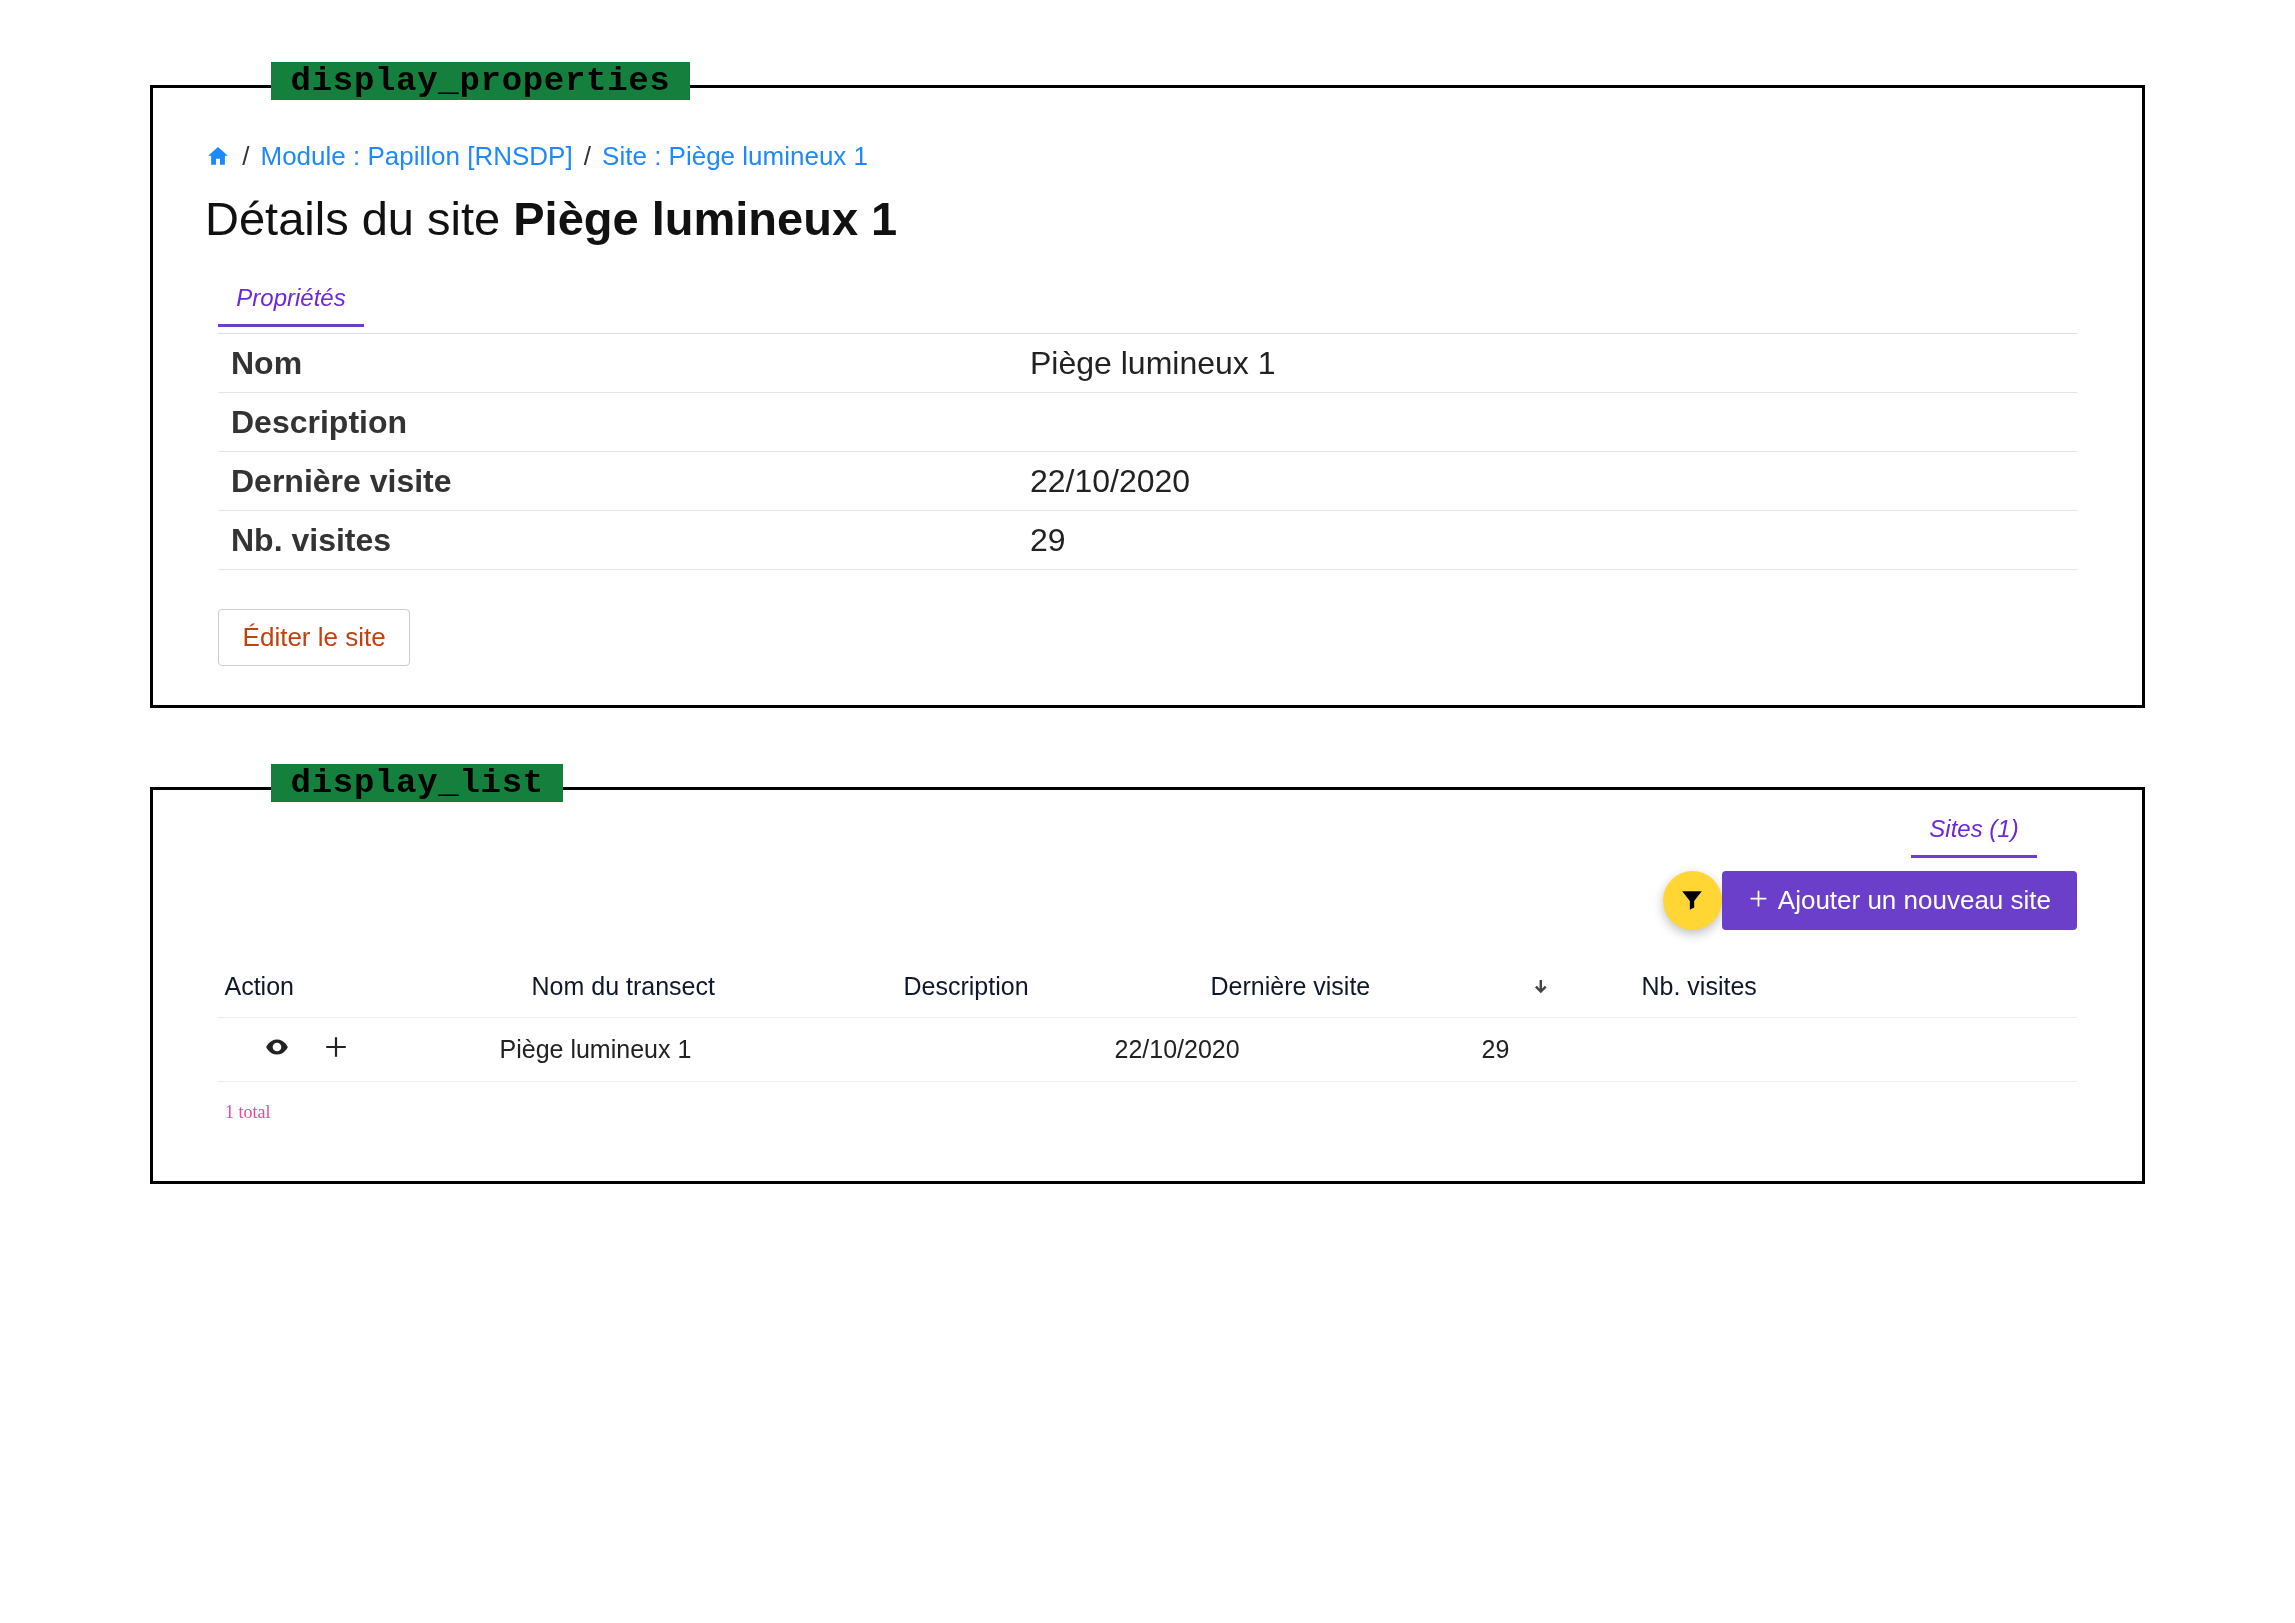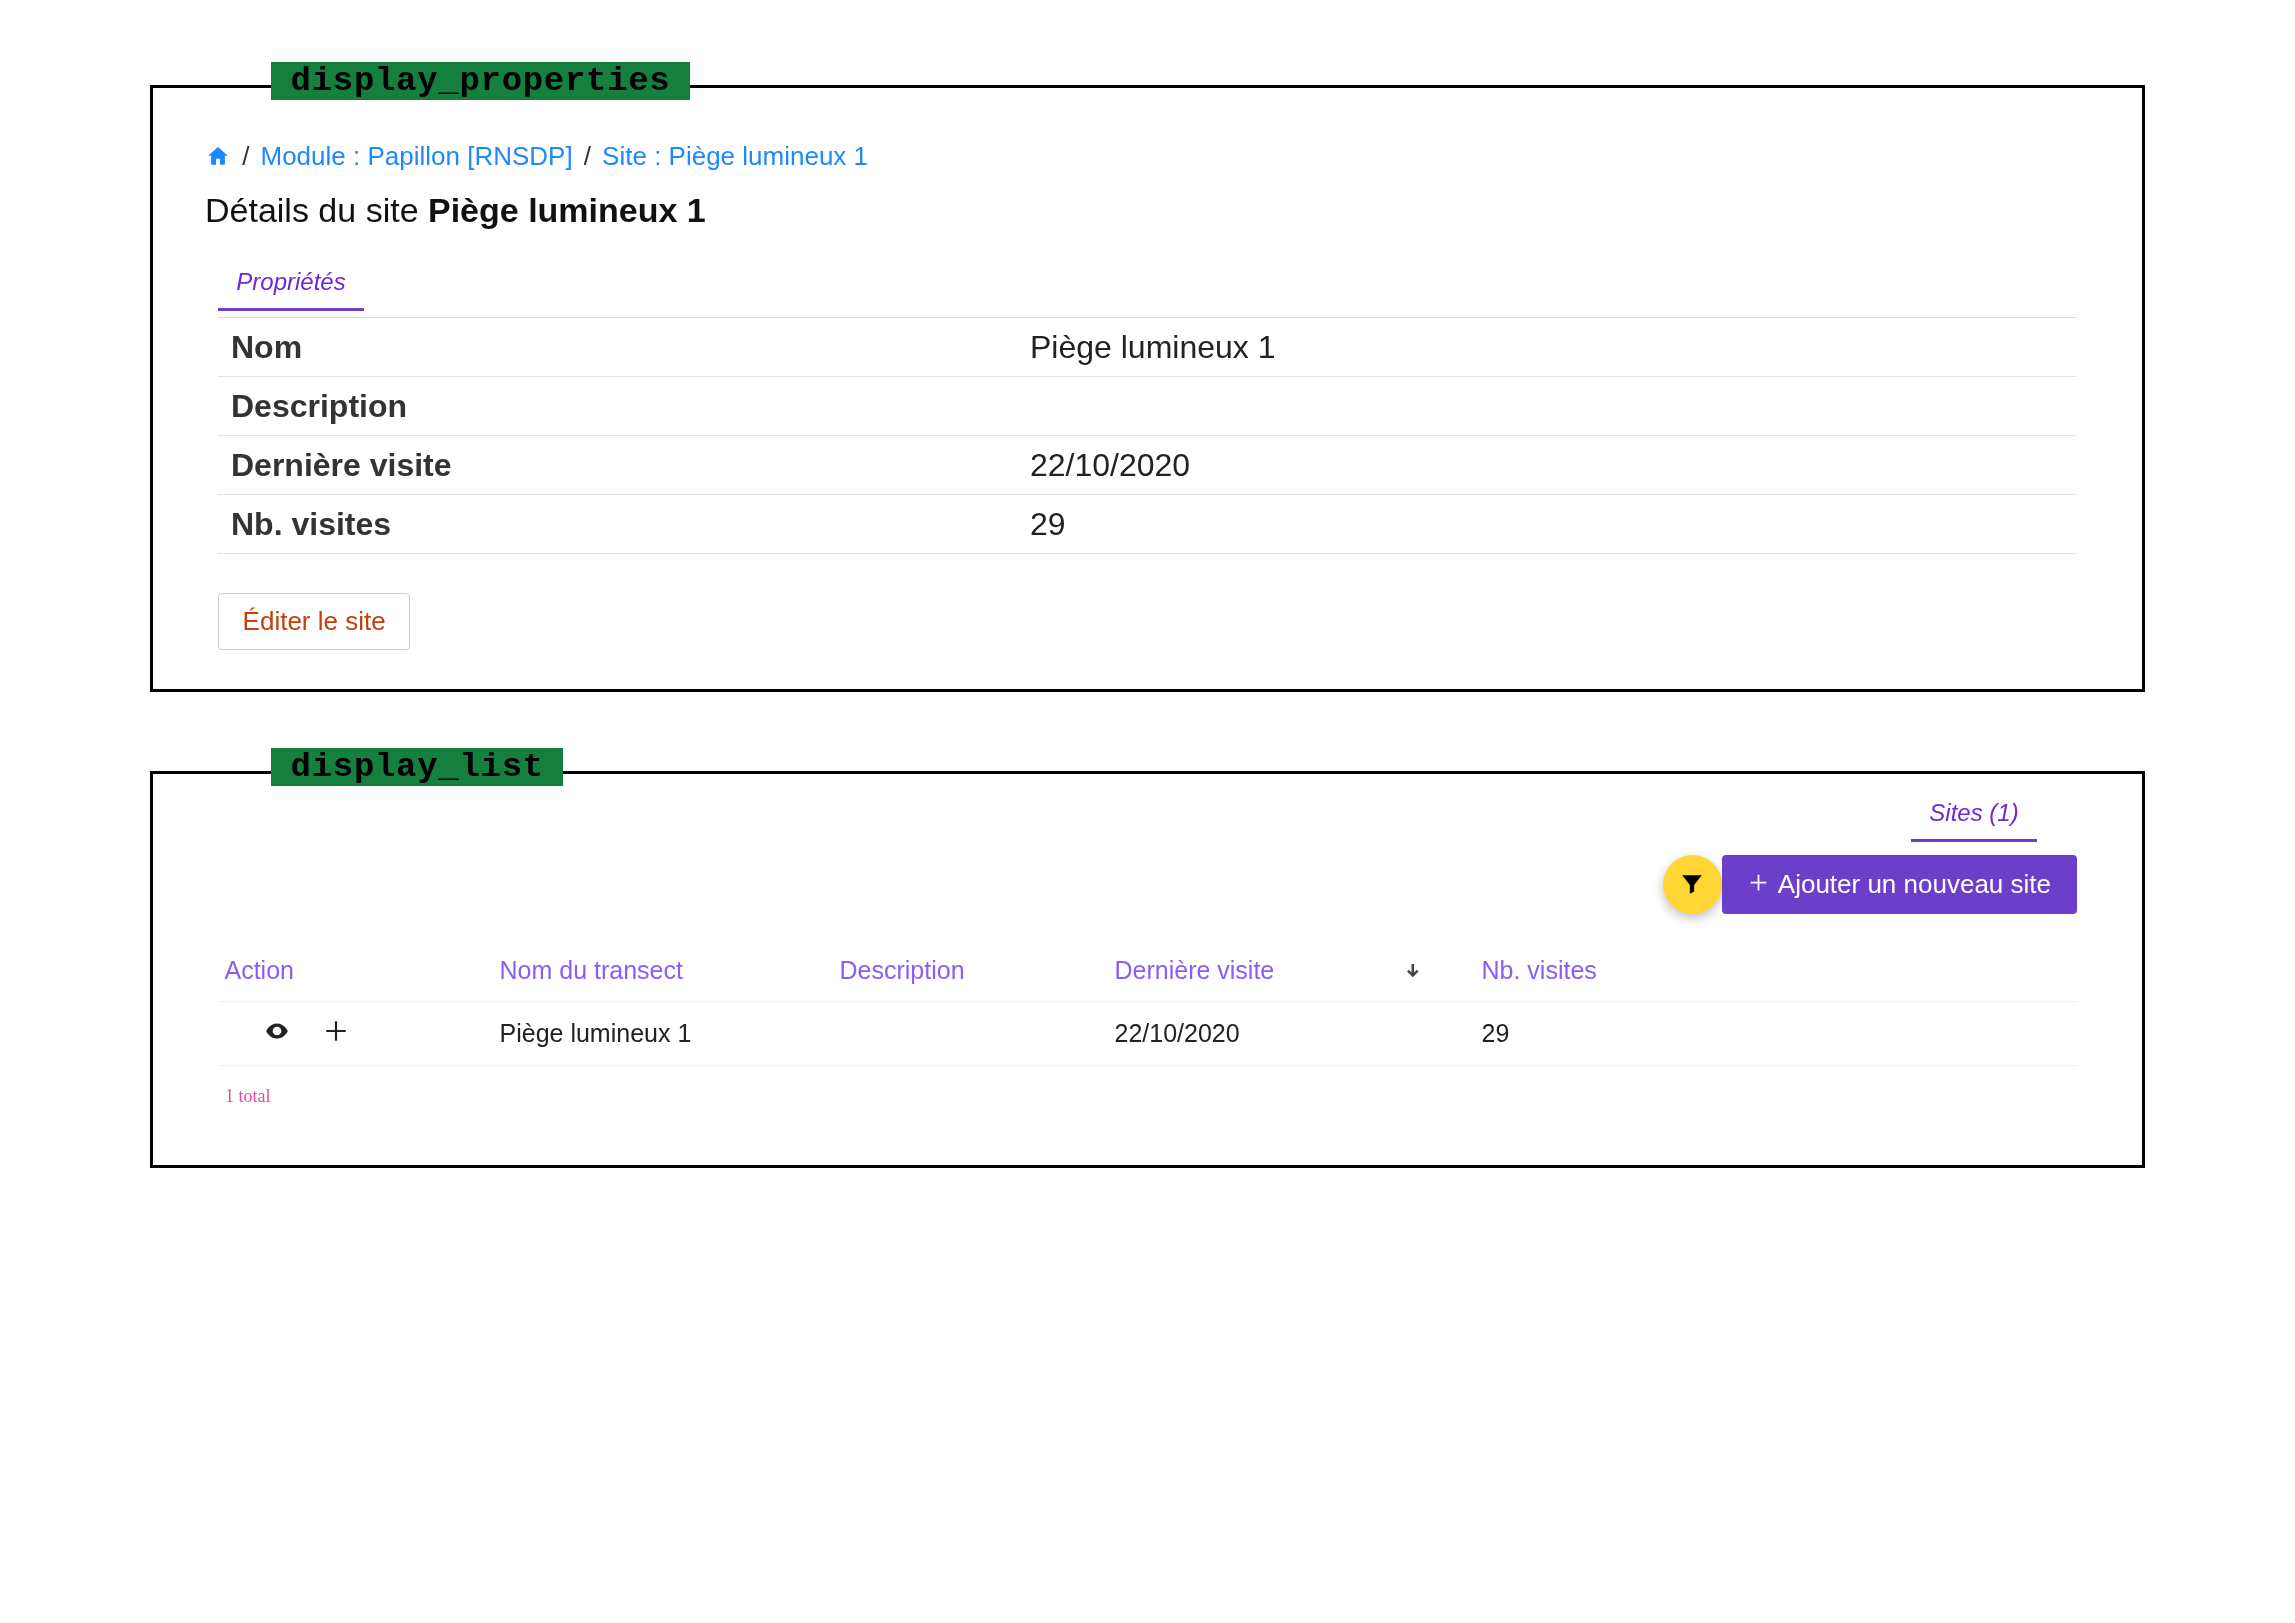--- a/index.html
+++ b/index.html
@@ -31,21 +31,21 @@
   
   .breadcrumb {
     font-size: 26px;
     color: #1e88ff;
     padding: 19.6px 26px 6.5px 26px;
   }
   .breadcrumb .sep { color: #333; padding: 0 3.9px; }
   .breadcrumb a { color: #1e88ff; text-decoration: none; }
   .home-icon svg { width: 26px; height: 23.6px; vertical-align: -2.6px; fill: #1e88ff; }
   .page-title {
-    font-size: 34px;
+    font-size: 47px;
     color: #111;
     padding: 13px 26px 26px 26px;
     font-weight: 400;
   }
   .page-title .bold { font-weight: 800; }
   
   .tab-row { padding: 0 39px; }
   .tab {
     display: inline-block;
     color: #6d28d9;
@@ -105,21 +105,21 @@
     display: flex; align-items: center; gap: 9.2px;
   }
   .btn-primary svg { width: 21px; height: 21px; fill: #fff; }
   .data-table { margin: 19.6px 39px 0 39px; font-size: 25px; color: #444; }
   .data-table .thead, .data-table .trow {
     display: grid;
     grid-template-columns: 275px 340px 275px 288px 79px 262px;
     align-items: center;
     padding: 15.7px 6.5px;
   }
-  .data-table .thead { color: #8b5cf6; border-bottom: 1.3px solid #eee; }
+  .data-table .thead { color: #0f172a; border-bottom: 1.3px solid #eee; gap: 32px; }
   .data-table .trow { border-bottom: 1.3px solid #eee; color: #222; }
   .action-cell { display: flex; gap: 33px; padding-left: 39px; }
   .action-cell svg { width: 26px; height: 26px; fill: #222; cursor: pointer; }
   .sort-icon svg { width: 19.6px; height: 19.6px; stroke: #444; fill: none; stroke-width: 3; }
   .footer-count { padding: 19.6px 46px; font-size: 18px; color: #ec4899; font-family: Liberation Serif, serif; }
   .tab-row-list { padding: 0 79px; margin-top: -6.5px; text-align: right; }
 </style>
 </head>
 <body>
 

